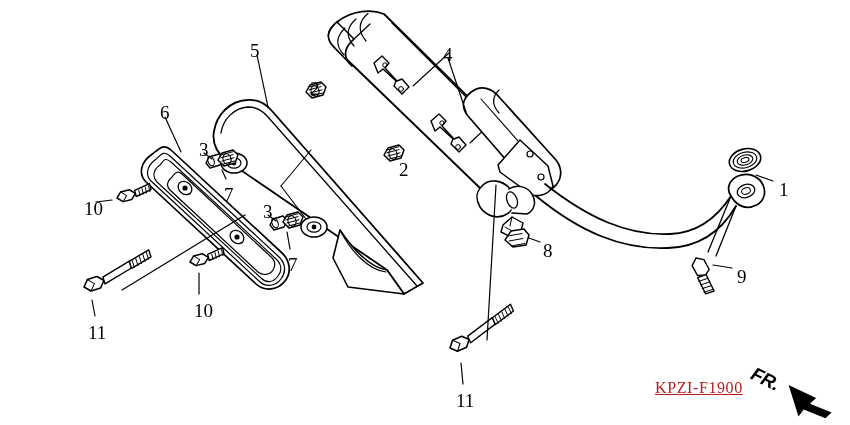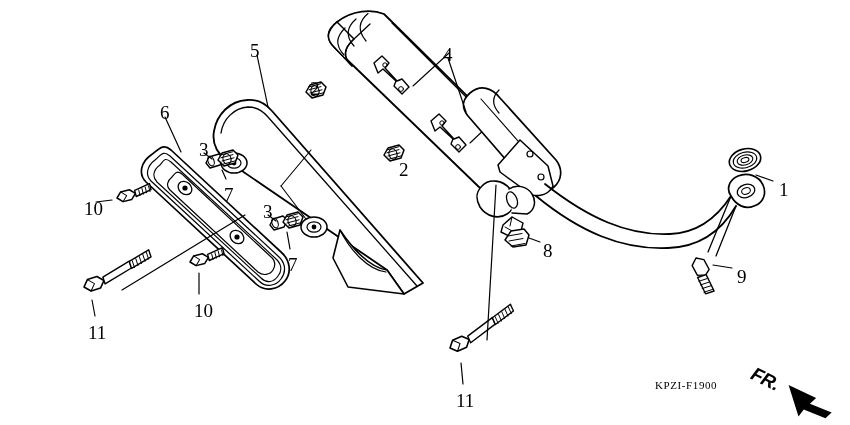--- a/index.html
+++ b/index.html
@@ -2,22 +2,22 @@
 <html><head>
 <meta charset="utf-8">
 <style>
   html,body{margin:0;padding:0;background:#ffffff;}
   body{width:850px;height:425px;overflow:hidden;
        font-family:"Liberation Serif",serif;}
   #sheet{position:relative;width:850px;height:425px;background:#fff;}
   svg#art{position:absolute;left:0;top:0;width:850px;height:425px;display:block;}
   .callout{position:absolute;font-family:"Liberation Serif",serif;
            font-size:19px;color:#000;line-height:1;white-space:nowrap;}
-  #partcode{position:absolute;left:655px;top:379px;font-size:11px;
-            letter-spacing:.6px;color:#000000;font-family:"Liberation Serif",serif;}
+  #partcode{position:absolute;left:655px;top:379px;font-size:16px;
+            letter-spacing:.6px;color:#b91c1c;font-family:"Liberation Serif",serif;text-decoration:underline;}
   #frlabel{position:absolute;left:757px;top:363px;font-size:19px;font-weight:bold;
            font-style:italic;color:#000;font-family:"Liberation Sans",sans-serif;
            transform:rotate(26deg);transform-origin:left top;letter-spacing:-.5px;}
 </style>
 </head>
 <body>
 
 <div id="sheet">
 
 <svg id="art" viewBox="0 0 850 425">

